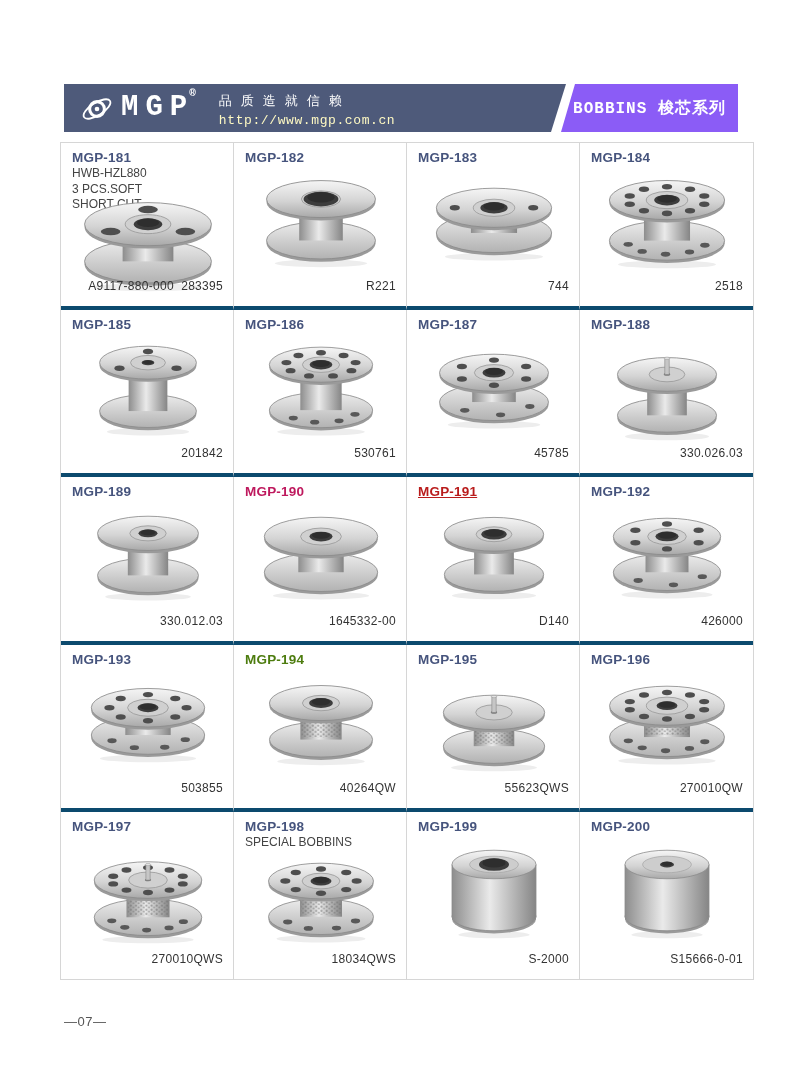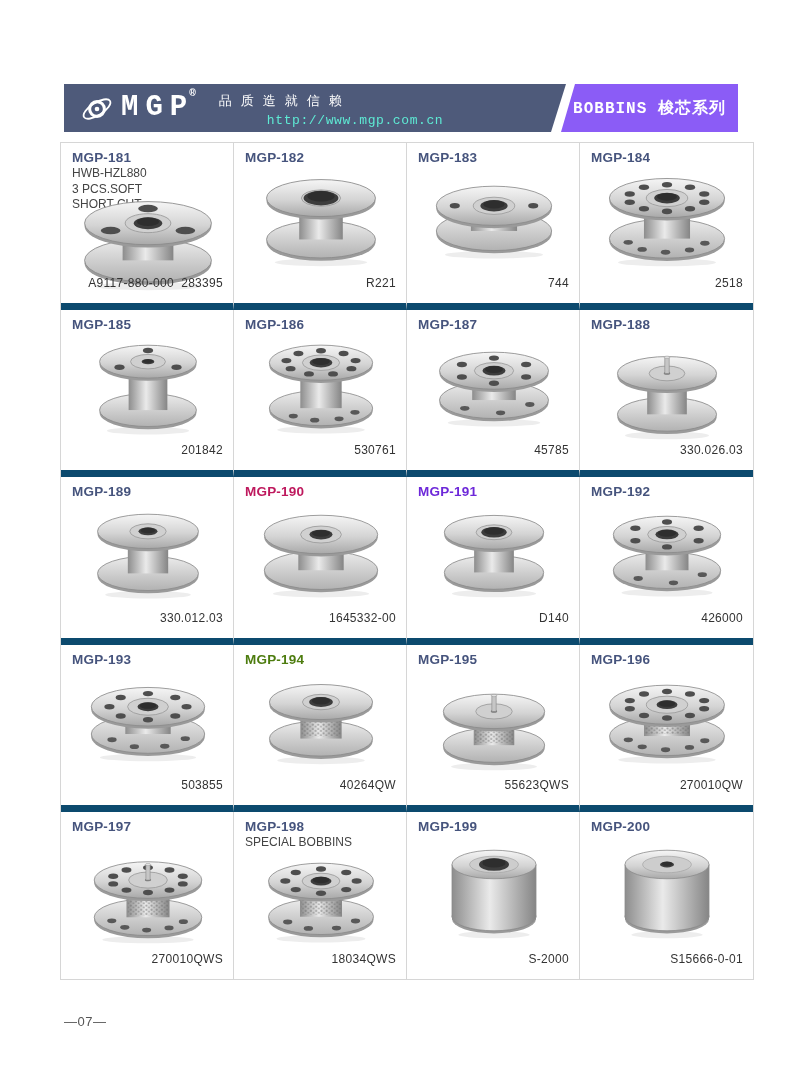--- a/index.html
+++ b/index.html
@@ -18,30 +18,30 @@
     position:absolute;left:497px;top:0;height:100%;width:177px;
     clip-path:polygon(14px 0,100% 0,100% 100%,0 100%);
     display:flex;align-items:center;justify-content:center;color:#fff;
   }
   .brand-row{display:flex;align-items:flex-start;}
   .mgp-logo{width:36px;height:36px;margin-top:2px;}
   .mgp-text{font-size:29px;font-weight:bold;letter-spacing:7px;line-height:38px;margin-left:6px;}
   .reg{font-size:11px;position:relative;top:-2px;left:-5px;font-weight:bold;}
   .slogan-block{margin-left:18px;margin-top:3px;}
   .slogan{font-size:13px;letter-spacing:9px;white-space:nowrap;}
-  .url{font-size:13px;letter-spacing:.6px;margin-top:3px;color:#5eead4;margin-left:48px;}
+  .url{font-size:13px;letter-spacing:.6px;margin-top:3px;color:#fef9c3;}
   .series-title{font-size:16px;font-weight:bold;letter-spacing:1px;white-space:nowrap;}
   
   .grid{
     position:absolute;left:60px;top:142px;width:694px;height:838px;
     display:grid;grid-template-columns:repeat(4,1fr);grid-template-rows:repeat(5,1fr);
     box-sizing:border-box;border:1px solid #d6d6d6;
   }
   .cell{
-    border-right:1px solid #d6d6d6;border-bottom:7px solid #0c4a6e;
+    border-right:1px solid #d6d6d6;border-bottom:4px solid #0c4a6e;
     box-sizing:border-box;display:flex;flex-direction:column;
     padding:7px 10px 8px 11px;overflow:hidden;background:#fff;
   }
   .cell:nth-child(4n){border-right:none;}
   .cell:nth-child(n+17){border-bottom:none;}
   .model{font-size:13.5px;font-weight:bold;letter-spacing:.2px;}
   .notes{font-size:12px;color:#444;line-height:1.3;margin-top:1px;}
   .img-wrap{flex:1;display:flex;align-items:center;justify-content:center;min-height:0;}
   .part-no{text-align:right;font-size:12px;color:#333;white-space:pre;padding-bottom:5px;letter-spacing:.3px;}
   
@@ -332,21 +332,21 @@
           <ellipse cx="60" cy="22.360000000000003" rx="54" ry="18.360000000000003" fill="url(#gFlangeTop)" stroke="#8b8b8b" stroke-width="0.8"></ellipse>
           <ellipse cx="60" cy="22.360000000000003" rx="19.439999999999998" ry="8.078400000000002" fill="#d0d0d0" stroke="#9a9a9a" stroke-width="0.8"></ellipse>
           <ellipse cx="60" cy="22.360000000000003" rx="11" ry="4.62" fill="#3d3d3d"></ellipse>
           <ellipse cx="60" cy="21.26" rx="8.58" ry="3.3" fill="#2e2e2e"></ellipse>
         </svg>
       </div>
     <div class="part-no">1645332-00</div>
   </div>
 
   <div class="cell">
-    <div class="model" style="color: #6d28d9;">MGP-191</div>
+    <div class="model" style="color: #b91c1c; text-decoration: underline;">MGP-191</div>
     <div class="notes"></div>
     <div class="img-wrap">
         <svg width="112" height="88" viewBox="0 0 106 82.96000000000001">
           <ellipse cx="53" cy="77.96000000000001" rx="39.949999999999996" ry="3.5" fill="#ededed"></ellipse>
           <ellipse cx="53" cy="60.580000000000005" rx="47" ry="15.98" fill="#9a9a9a"></ellipse>
           <ellipse cx="53" cy="57.980000000000004" rx="47" ry="15.98" fill="url(#gFlange)" stroke="#8b8b8b" stroke-width="0.8"></ellipse>
           <rect x="34.2" y="19.98" width="37.6" height="38" fill="url(#gBarrel)"></rect>
           <ellipse cx="53" cy="22.580000000000002" rx="47" ry="15.98" fill="#9a9a9a"></ellipse>
           <ellipse cx="53" cy="19.98" rx="47" ry="15.98" fill="url(#gFlangeTop)" stroke="#8b8b8b" stroke-width="0.8"></ellipse>
           <ellipse cx="53" cy="19.98" rx="16.919999999999998" ry="7.0312" fill="#d0d0d0" stroke="#9a9a9a" stroke-width="0.8"></ellipse>

